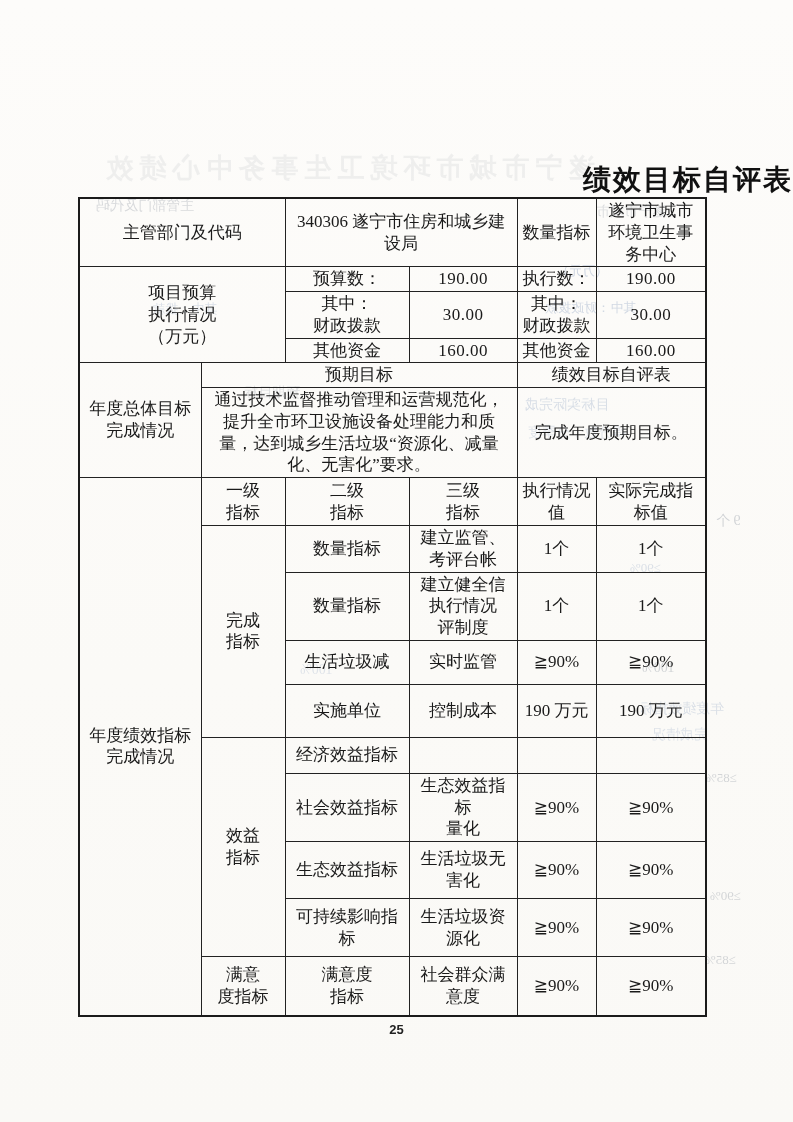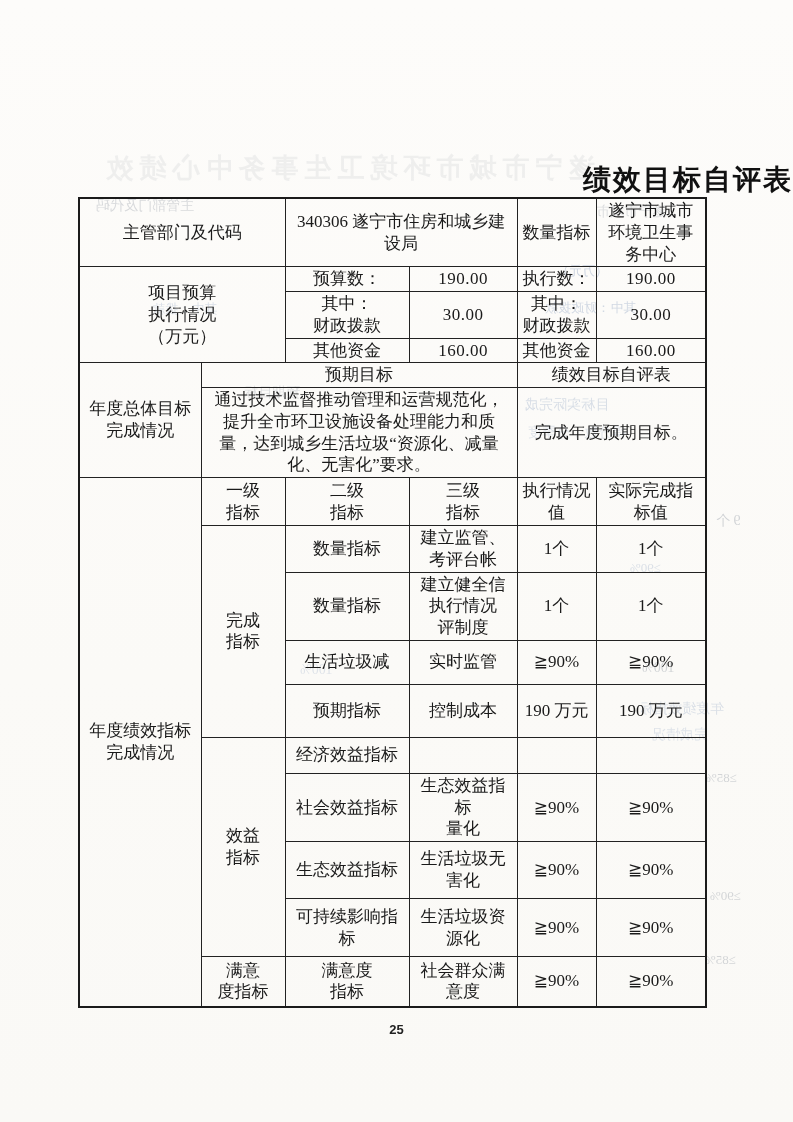--- a/index.html
+++ b/index.html
@@ -172,21 +172,21 @@
         <td>1个</td>
         <td>1个</td>
       </tr>
       <tr style="height:44px">
         <td>生活垃圾减</td>
         <td>实时监管</td>
         <td>≧90%</td>
         <td>≧90%</td>
       </tr>
       <tr style="height:53px">
-        <td>预期指标</td>
+        <td>实施单位</td>
         <td>控制成本</td>
         <td>190 万元</td>
         <td>190 万元</td>
       </tr>
 
       <tr style="height:36px">
         <td rowspan="4">效益
 指标</td>
         <td>经济效益指标</td>
         <td></td>
@@ -209,21 +209,21 @@
       </tr>
       <tr style="height:58px">
         <td>可持续影响指
 标</td>
         <td>生活垃圾资
 源化</td>
         <td>≧90%</td>
         <td>≧90%</td>
       </tr>
 
-      <tr style="height:50px">
+      <tr style="height:59px">
         <td>满意
 度指标</td>
         <td>满意度
 指标</td>
         <td>社会群众满
 意度</td>
         <td>≧90%</td>
         <td>≧90%</td>
       </tr>
     </tbody>

